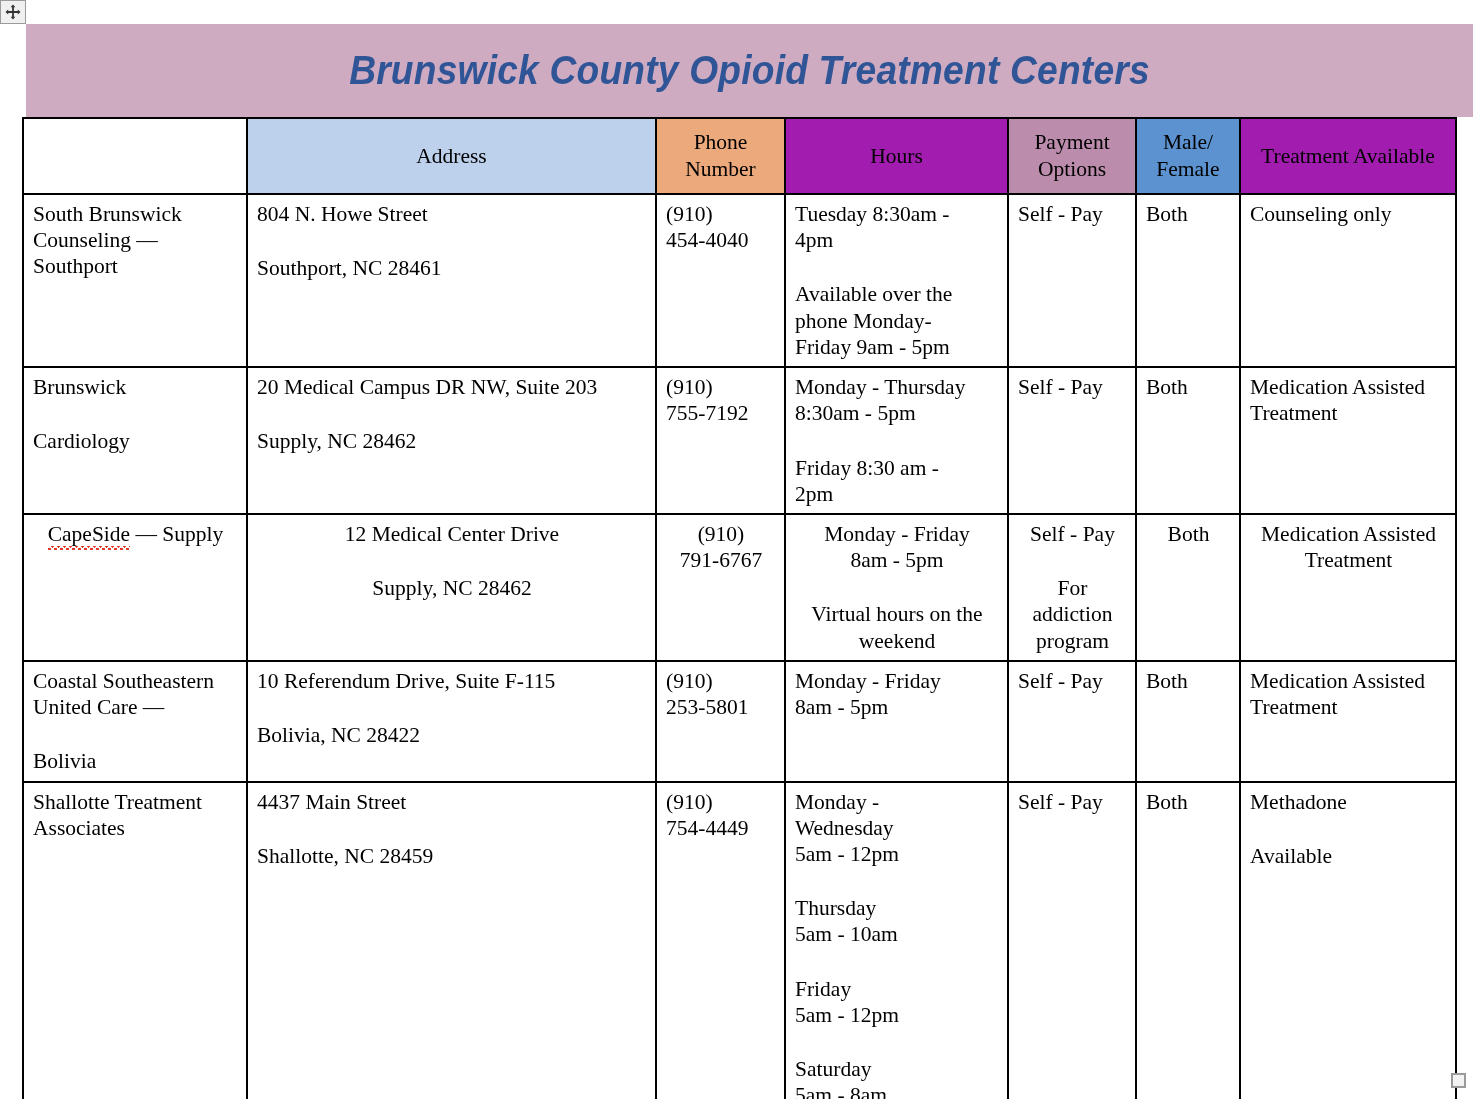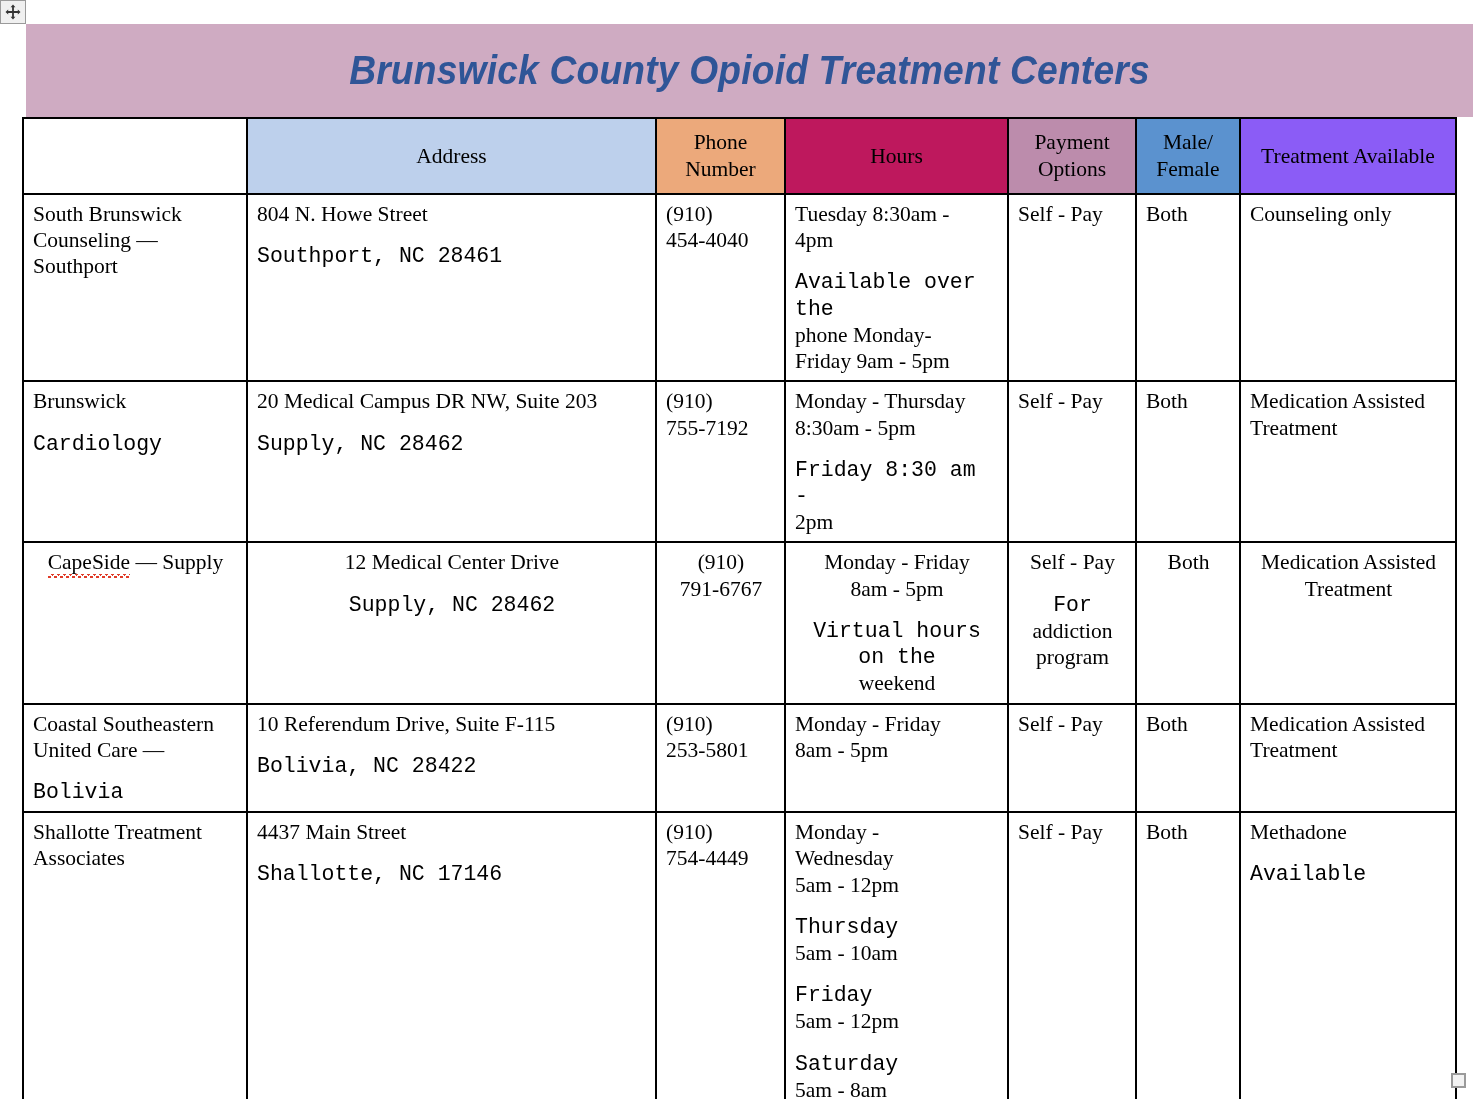--- a/index.html
+++ b/index.html
@@ -78,36 +78,36 @@
     padding: 6px 4px;
     font-size: 21.5px;
     line-height: 1.24;
     height: 76px;
   }
 
   
   .h-blank   { background: #ffffff; }
   .h-address { background: #bdd0ec; }
   .h-phone   { background: #eca97b; }
-  .h-hours   { background: #be185d; }
+  .h-hours   { background: #a21caf; }
   .h-pay     { background: #bc8cac; }
   .h-gender  { background: #5b92cf; }
-  .h-treat   { background: #8b5cf6; }
+  .h-treat   { background: #a21caf; }
 
   
   col.c-name   { width: 224px; }
   col.c-addr   { width: 409px; }
   col.c-phone  { width: 129px; }
   col.c-hours  { width: 223px; }
   col.c-pay    { width: 128px; }
   col.c-gender { width: 104px; }
   col.c-treat  { width: 216px; }
 
   .cell-line { display: block; }
-  .cell-line + .cell-line.gap { margin-top: 16px; font-family: Liberation Mono, monospace; }
+  .cell-line + .cell-line.gap { margin-top: 28px; }
 
   
   .misspelled {
     position: relative;
     text-decoration: none;
   }
   .misspelled::after {
     content: "";
     position: absolute;
     left: 0; right: 0; bottom: -4px;
@@ -294,21 +294,21 @@
         </td>
       </tr>
 
       <tr style="height:452px;">
         <td>
           <span class="cell-line">Shallotte Treatment</span>
           <span class="cell-line">Associates</span>
         </td>
         <td>
           <span class="cell-line">4437 Main Street</span>
-          <span class="cell-line gap">Shallotte, NC 17146</span>
+          <span class="cell-line gap">Shallotte, NC 28459</span>
         </td>
         <td>
           <span class="cell-line">(910)</span>
           <span class="cell-line">754-4449</span>
         </td>
         <td>
           <span class="cell-line">Monday -</span>
           <span class="cell-line">Wednesday</span>
           <span class="cell-line">5am - 12pm</span>
           <span class="cell-line gap">Thursday</span>

